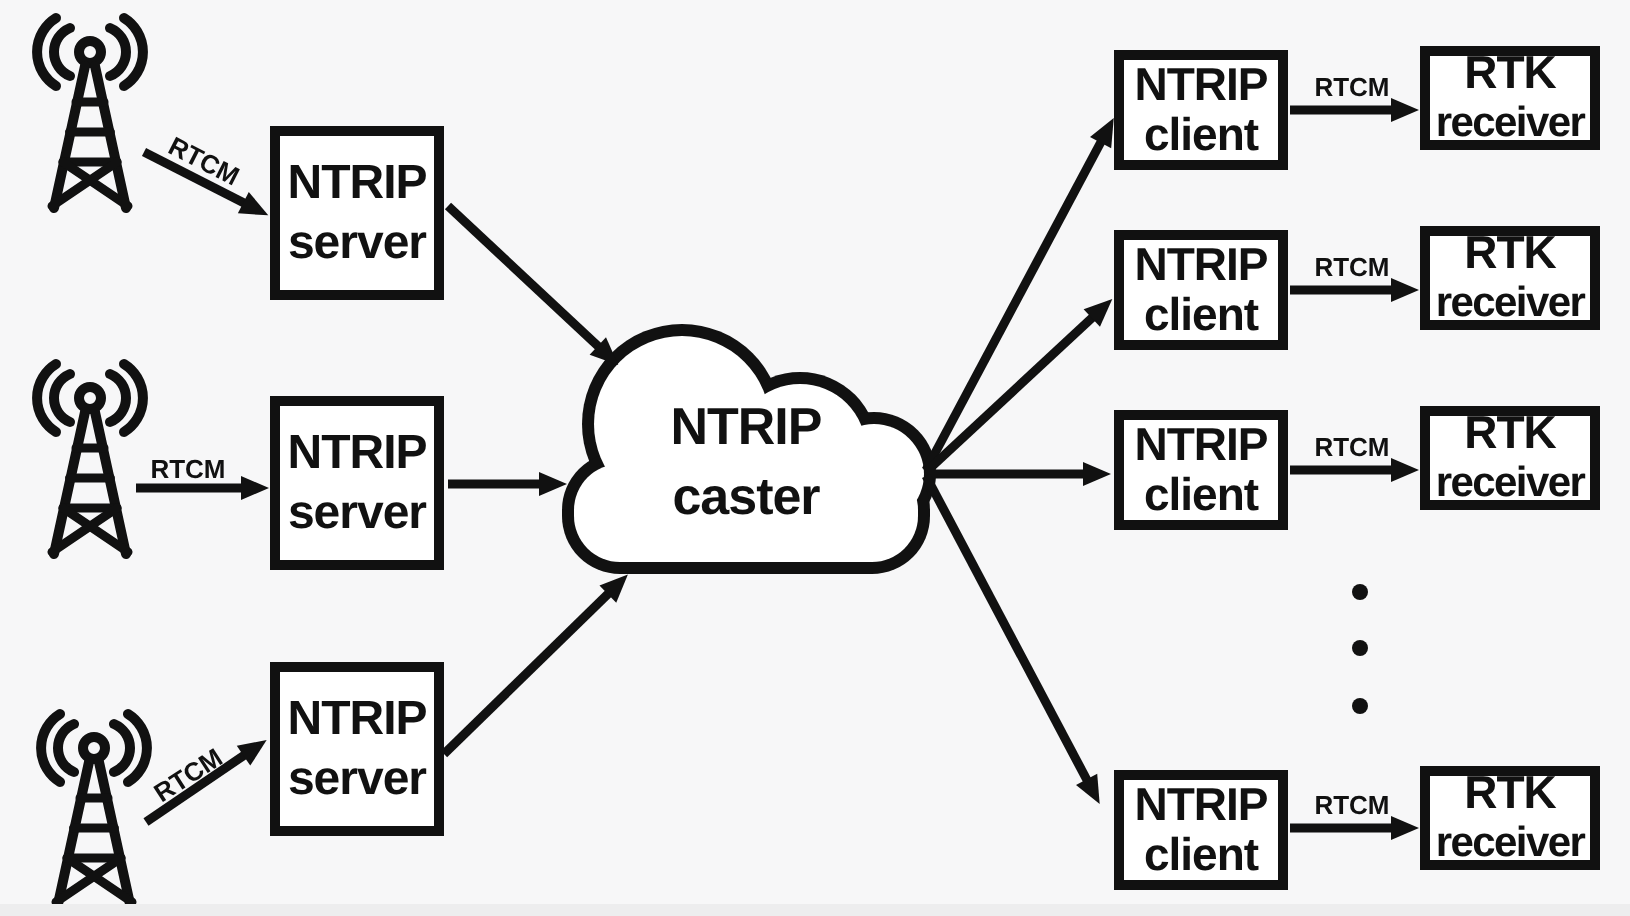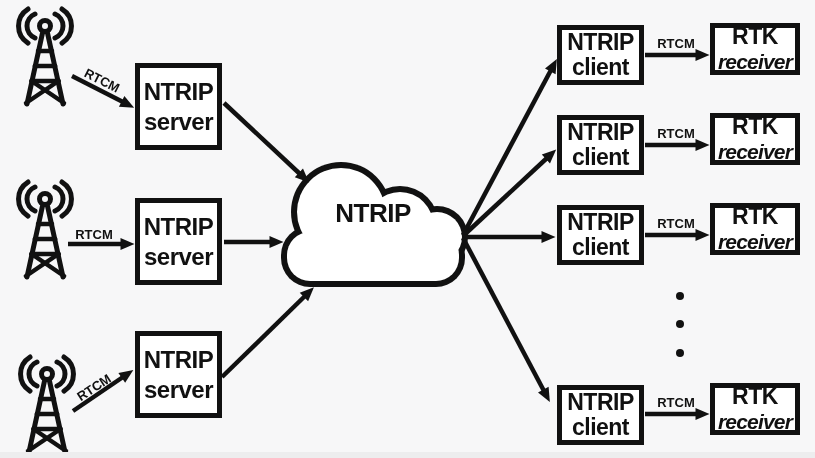--- a/index.html
+++ b/index.html
@@ -22,21 +22,21 @@
     font-weight:700;text-align:center;
     white-space:nowrap;
   }
   .box .l1,.box .l2{display:block;letter-spacing:-0.5px;}
   .server-box{left:135px;width:87px;height:87px;font-size:24px;}
   .server-box .l1,.server-box .l2{line-height:30px;}
   .client-box{left:557px;width:87px;height:60px;font-size:23px;}
   .client-box .l1,.client-box .l2{line-height:25px;}
   .receiver-box{left:710px;width:90px;height:52px;font-size:23px;}
   .receiver-box .l1,.receiver-box .l2{line-height:25px;}
-  .receiver-box .l2{font-size:21px;letter-spacing:-0.8px;font-style:italic;}
+  .receiver-box .l2{font-size:21px;letter-spacing:-0.8px;}
   #server1{top:63px;} #server2{top:198px;} #server3{top:331px;}
   #client1{top:25px;} #client2{top:115px;} #client3{top:205px;} #client4{top:385px;}
   #receiver1{top:23px;} #receiver2{top:113px;} #receiver3{top:203px;} #receiver4{top:383px;}
   .cloud-label{
     position:absolute;left:283px;top:196px;width:180px;
     font-weight:700;font-size:26px;line-height:35px;
     text-align:center;letter-spacing:-0.5px;
   }
   .rtcm{
     position:absolute;width:52px;height:15px;
@@ -132,20 +132,21 @@
     <span class="l1">NTRIP</span>
     <span class="l2">server</span>
   </div>
   <div class="box server-box" id="server3">
     <span class="l1">NTRIP</span>
     <span class="l2">server</span>
   </div>
 
   <div class="cloud-label">
     <span class="l1">NTRIP</span><br>
+    <span class="l2">caster</span>
   </div>
 
   <div class="box client-box" id="client1">
     <span class="l1">NTRIP</span>
     <span class="l2">client</span>
   </div>
   <div class="box client-box" id="client2">
     <span class="l1">NTRIP</span>
     <span class="l2">client</span>
   </div>

